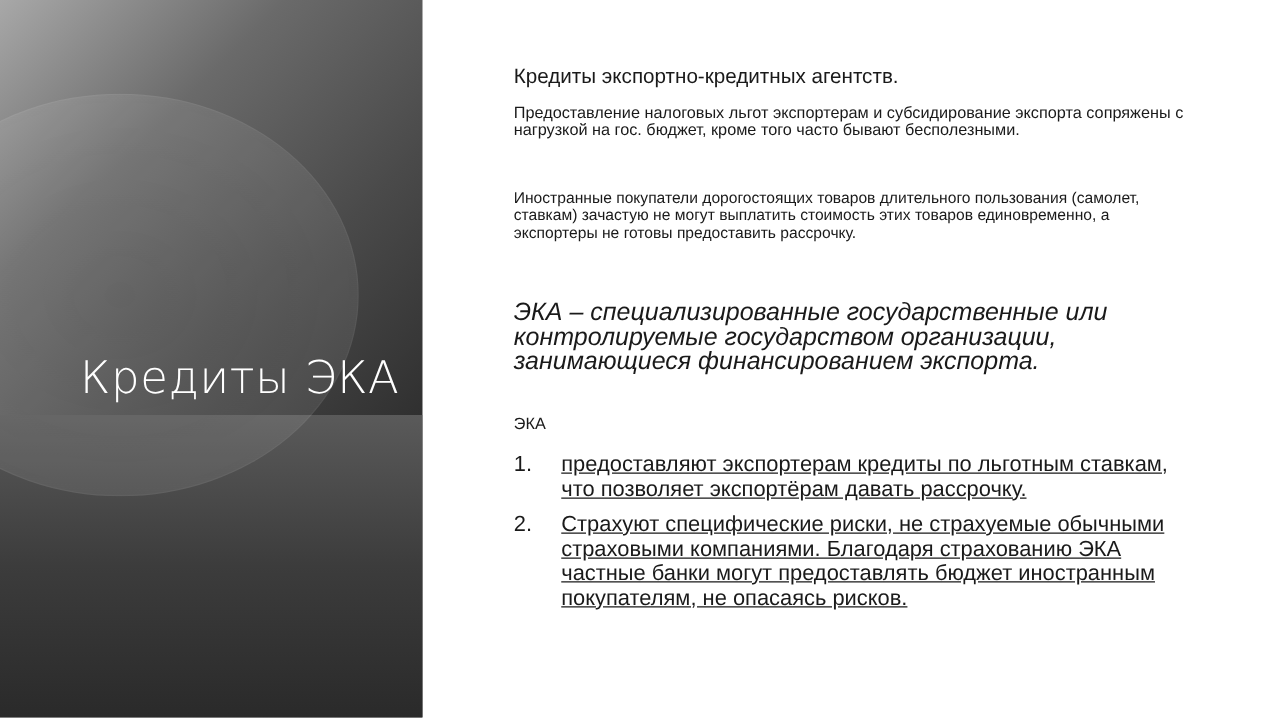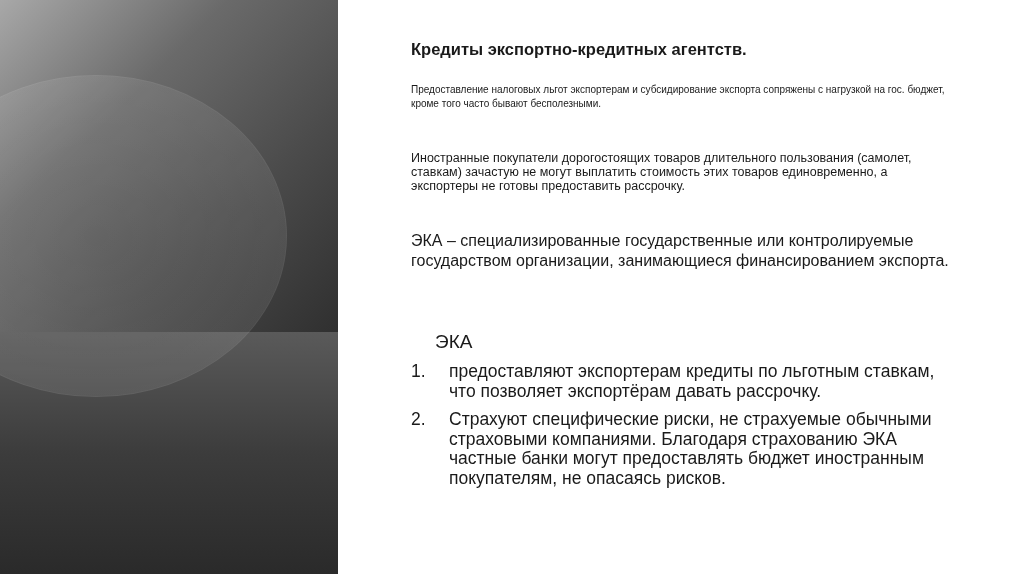--- a/index.html
+++ b/index.html
@@ -15,36 +15,37 @@
   .circle {
     position:absolute; left:-95px; top:75px; width:380px; height:320px; border-radius:50%;
     background: radial-gradient(ellipse at 50% 50%, rgba(255,255,255,0.06) 0%, rgba(255,255,255,0.10) 100%);
     border:1px solid rgba(255,255,255,0.04);
   }
   .slide-title {
     position:absolute; left:64px; top:282px; color:#ffffff;
     font-family:"DejaVu Sans", sans-serif; font-weight:300; font-size:36px; letter-spacing:0.5px;
   }
   .right { position:absolute; left:411px; top:0; width:560px; color:#1a1a1a; }
-  .h1 { position:absolute; top:40px; font-weight:bold; font-size:16.5px; }
-  .p1 { position:absolute; top:83px; font-size:10px; line-height:14px; width:540px; }
+  .h1 { position:absolute; top:52px; font-weight:normal; font-size:16.5px; }
+  .p1 { position:absolute; top:83px; font-size:13px; line-height:14px; width:540px; }
   .p2 { position:absolute; top:151px; font-size:12.5px; line-height:14px; width:540px; }
-  .def { position:absolute; top:231px; font-size:16px; line-height:19.5px; width:560px; }
-  .eka { position:absolute; top:331px; font-size:19px;margin-left:24px; }
+  .def { position:absolute; top:241px; font-size:20px; line-height:19.5px; width:560px;font-style:italic; }
+  .eka { position:absolute; top:331px; font-size:13px; }
   .list { position:absolute; top:362px; width:560px; font-size:17.5px; line-height:19.5px; }
   .li { display:flex; margin-bottom:9px; }
   .li .num { width:38px; flex-shrink:0; }
-  .li .txt { width:510px; }
+  .li .txt { width:510px;text-decoration:underline; }
 </style>
 </head>
 <body>
 
 <div class="left-panel">
   <div class="left-bottom"></div>
   <div class="circle"></div>
+  <div class="slide-title">Кредиты ЭКА</div>
 </div>
 
 <div class="right">
   <div class="h1">Кредиты экспортно-кредитных агентств.</div>
   <div class="p1">Предоставление налоговых льгот экспортерам и субсидирование экспорта сопряжены с нагрузкой на гос. бюджет, кроме того часто бывают бесполезными.</div>
   <div class="p2">Иностранные покупатели дорогостоящих товаров длительного пользования (самолет, ставкам) зачастую не могут выплатить стоимость этих товаров единовременно, а экспортеры не готовы предоставить рассрочку.</div>
   <div class="def">ЭКА – специализированные государственные или контролируемые государством организации, занимающиеся финансированием экспорта.</div>
   <div class="eka">ЭКА</div>
   <div class="list">
     <div class="li">

